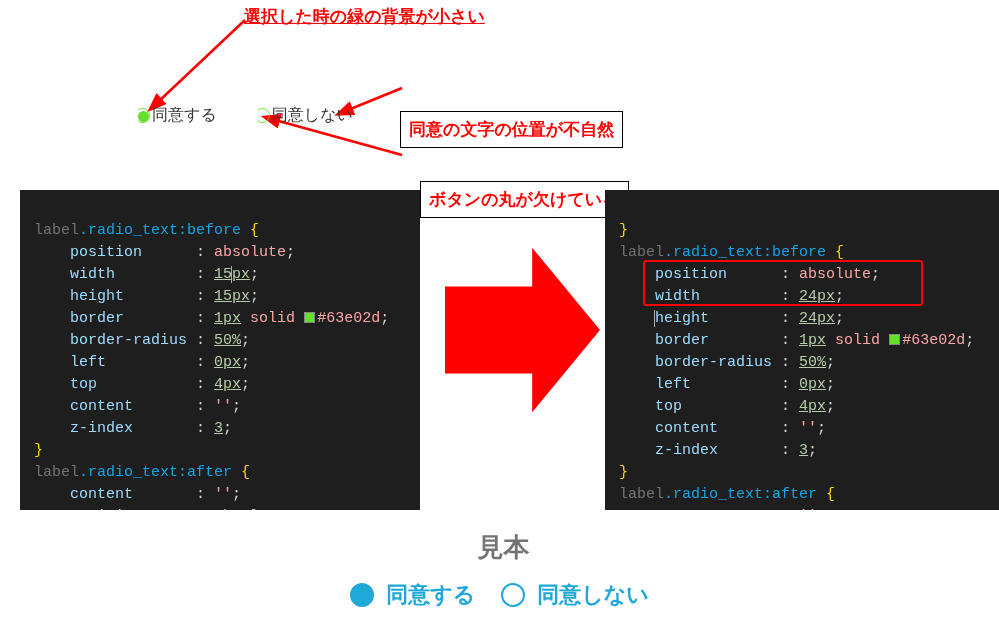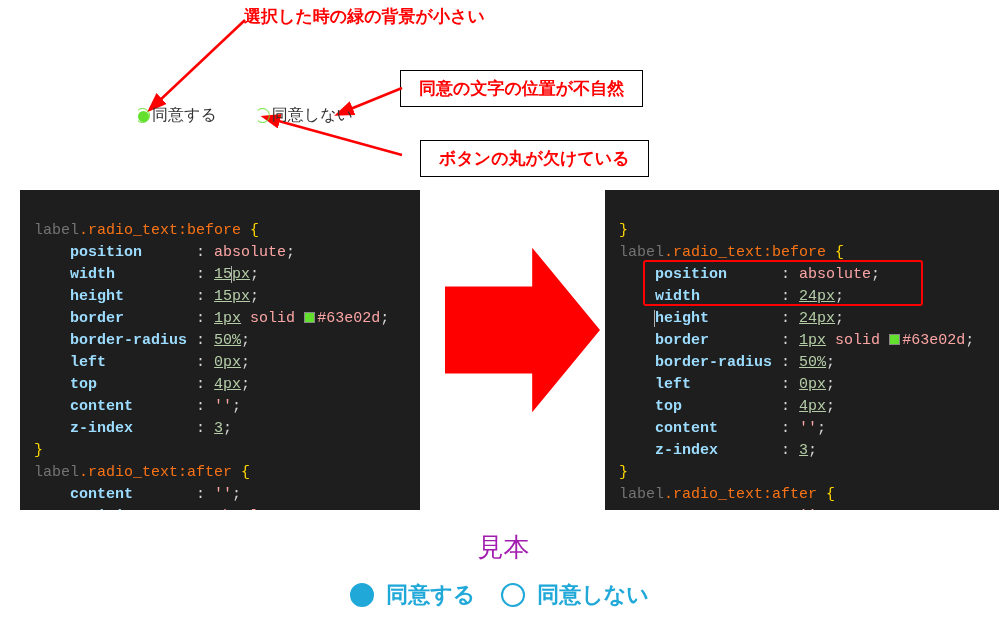--- a/index.html
+++ b/index.html
@@ -17,21 +17,22 @@
   .anno {
     position: absolute;
     color: #ff0000;
     font-weight: bold;
     font-size: 17px;
     white-space: nowrap;
     padding: 2px 4px;
   }
   .anno.boxed {
     border: 1px solid #000;
-    padding: 6px 18px;
+    padding: 6px 8px;
+    margin-top: 41px;
   }
 
   
   svg.arrows {
     position: absolute;
     left: 0; top: 0;
     width: 999px; height: 200px;
     pointer-events: none;
   }
 
@@ -67,23 +68,23 @@
     background: #1e1e1e;
     color: #d4d4d4;
     font-family: Consolas, "Courier New", monospace;
     font-size: 15px;
     line-height: 22px;
     padding: 8px 14px 8px 14px;
     white-space: pre;
     overflow: hidden;
   }
   .codebox .sel   { color: #737373; }
-  .codebox .sel2  { color: #f97316; }
+  .codebox .sel2  { color: #0ea5e9; }
   .codebox .brace { color: #ffd700; }
-  .codebox .prop  { color: #9cdcfe; font-weight: bold; }
+  .codebox .prop  { color: #9cdcfe; }
   .codebox .val   { color: #fca5a5; }
   .codebox .num   { color: #b5cea8; text-decoration: underline; }
   .codebox .misc  { color: #d4d4d4; }
   .codebox .swatch {
     display: inline-block;
     width: 11px; height: 11px;
     background: #63e02d;
     border: 1px solid #888;
     vertical-align: middle;
     margin: 0 2px 2px 0;
@@ -101,22 +102,22 @@
     left: 445px; top: 245px;
     width: 155px; height: 170px;
   }
 
   
   .sample-title {
     position: absolute;
     left: 0; right: 0;
     top: 530px;
     text-align: center;
-    color: #a21caf;
-    font-weight: normal;
+    color: #737373;
+    font-weight: bold;
     font-size: 26px;
     margin-left: 8px;
   }
 
   
   .good-radio {
     position: absolute;
     left: 0; right: 0;
     top: 580px;
     display: flex;
@@ -130,21 +131,21 @@
   .good-radio .circ {
     width: 24px; height: 24px;
     border: 2px solid #20a8d8;
     border-radius: 50%;
   }
   .good-radio .circ.filled { background: #20a8d8; }
 </style>
 </head>
 <body>
 
-<div class="anno" style="left:240px;top:3px;">選択した時の緑の背景が小さい</div>
+<div class="anno" style="left:240px;top:3px;text-decoration:underline;">選択した時の緑の背景が小さい</div>
 <div class="anno boxed" style="left:400px;top:70px;">同意の文字の位置が不自然</div>
 <div class="anno boxed" style="left:420px;top:140px;">ボタンの丸が欠けている</div>
 
 <svg class="arrows">
   <defs>
     <marker id="ah" markerWidth="10" markerHeight="10" refX="2" refY="3" orient="auto" markerUnits="strokeWidth">
       <path d="M0,0 L0,6 L8,3 z" fill="#ff0000"></path>
     </marker>
   </defs>
   <line x1="245" y1="20" x2="158" y2="102" stroke="#ff0000" stroke-width="2.5" marker-end="url(#ah)"></line>

